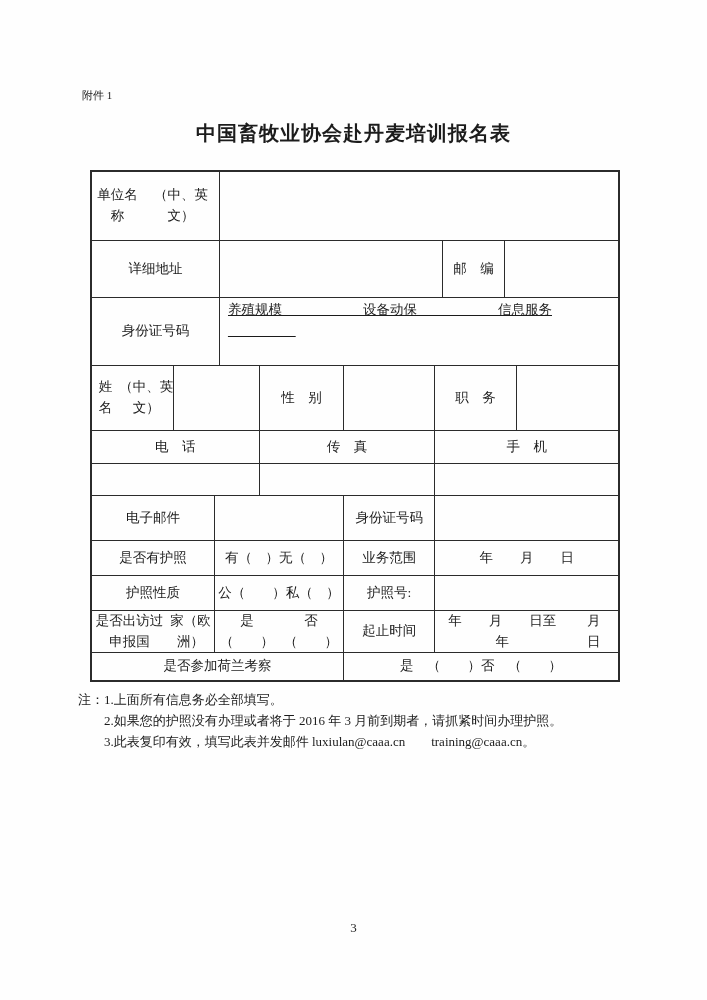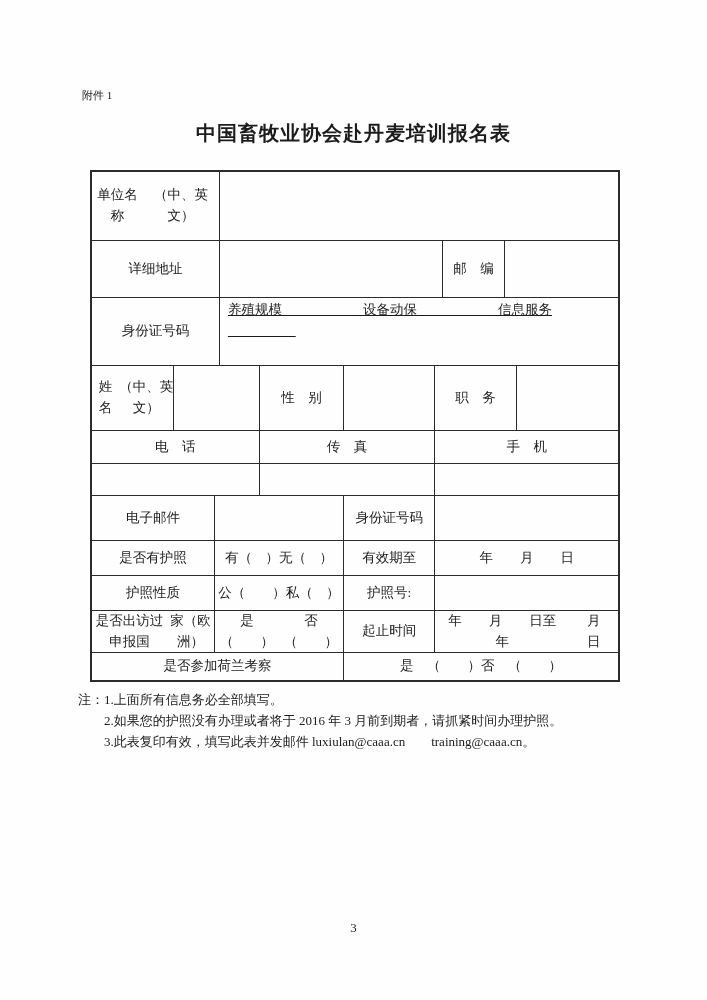--- a/index.html
+++ b/index.html
@@ -165,21 +165,21 @@
     <div class="row r7">
       <div class="cell w123">电子邮件</div>
       <div class="cell w130"></div>
       <div class="cell w92">身份证号码</div>
       <div class="cell w185"></div>
     </div>
 
     <div class="row r8">
       <div class="cell w123">是否有护照</div>
       <div class="cell w130">有（　）无（　）</div>
-      <div class="cell w92">有效期至</div>
+      <div class="cell w92">业务范围</div>
       <div class="cell w185">年　　月　　日</div>
     </div>
 
     <div class="row r9">
       <div class="cell w123">护照性质</div>
       <div class="cell w130">公（　　）私（　）</div>
       <div class="cell w92">护照号:</div>
       <div class="cell w185"></div>
     </div>
 

